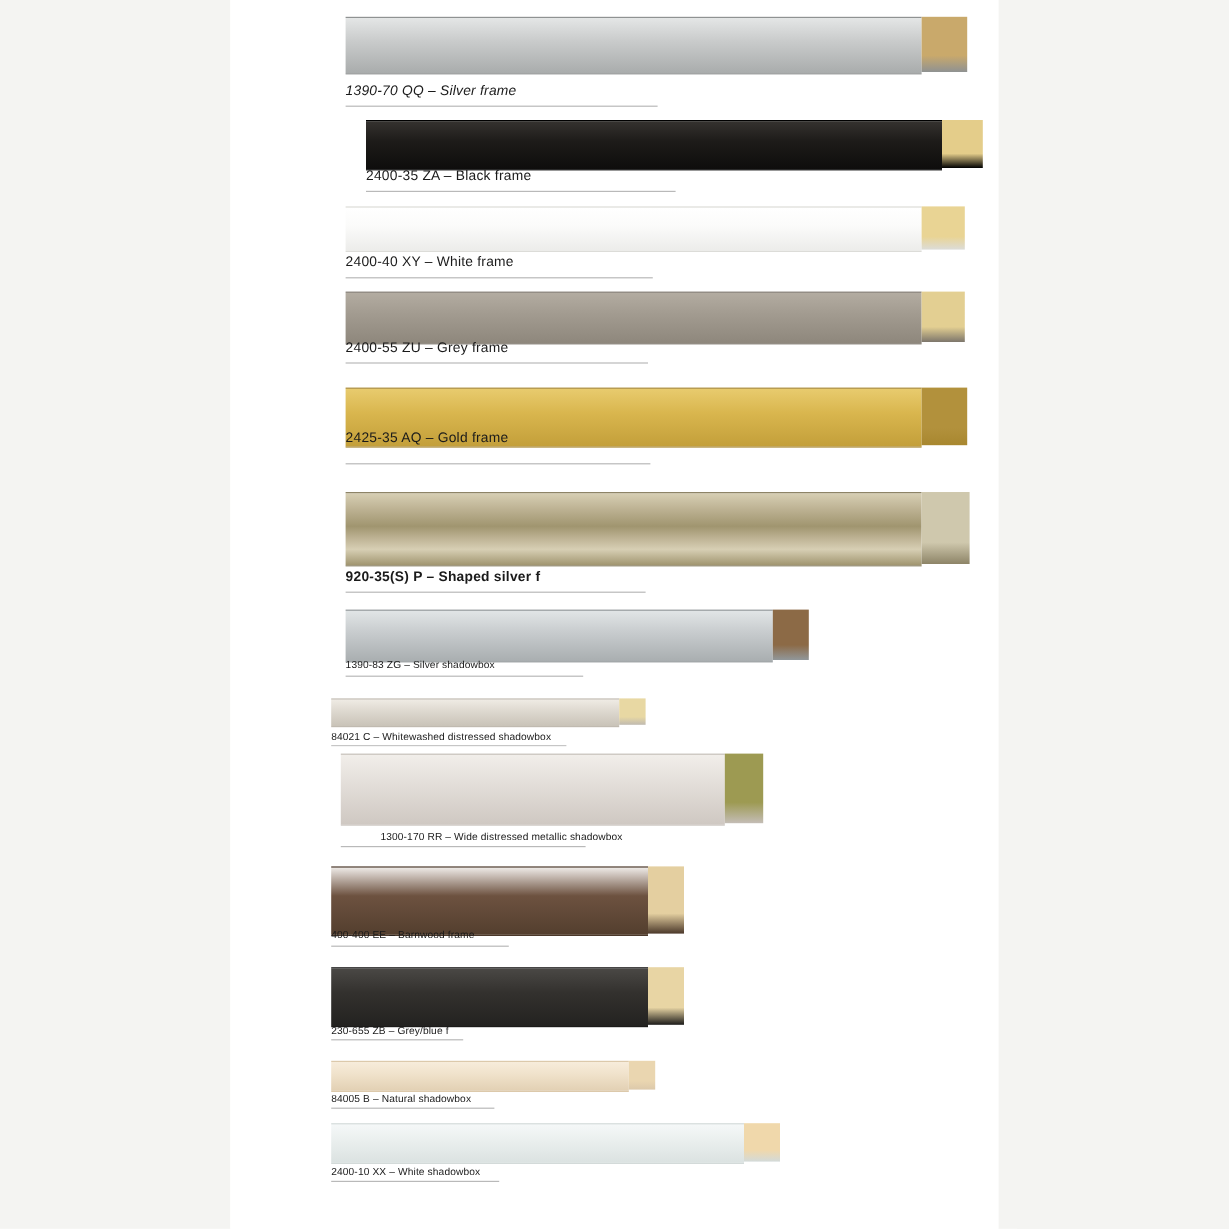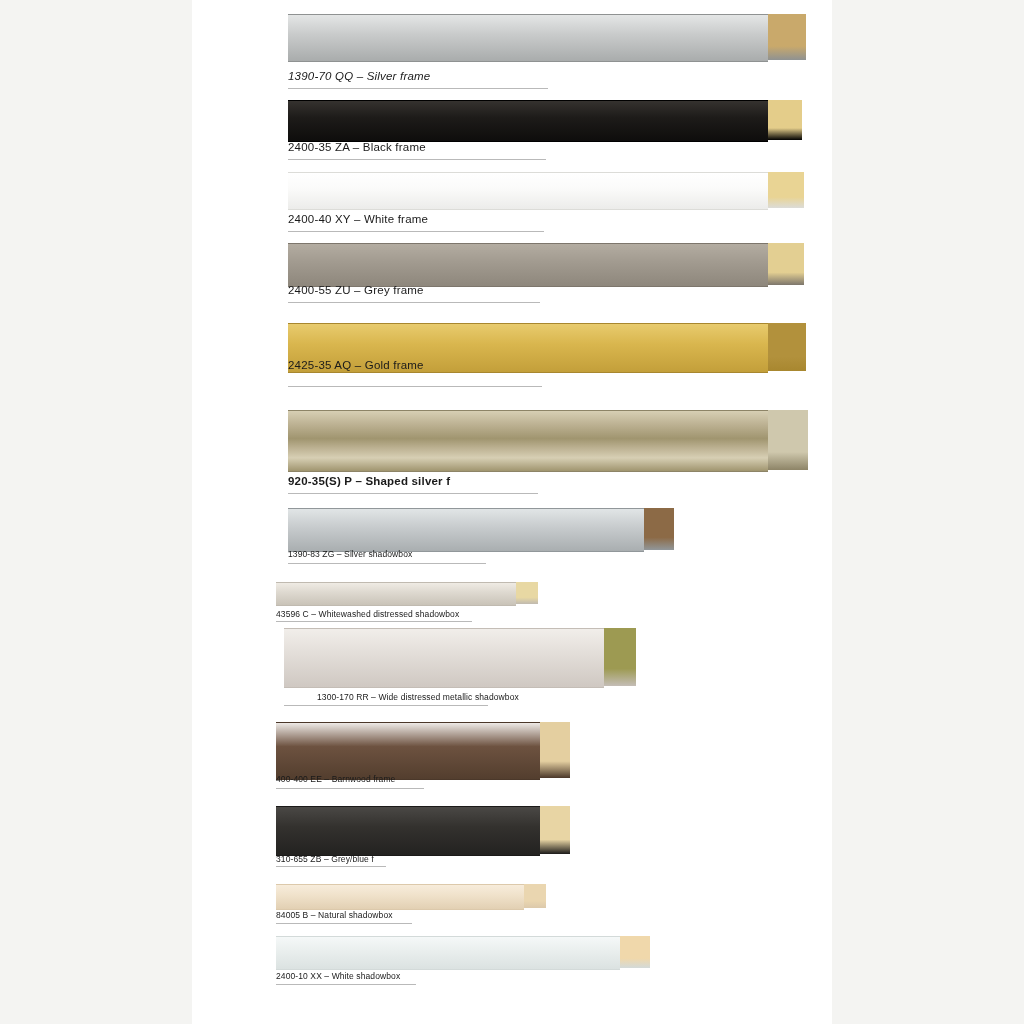--- a/index.html
+++ b/index.html
@@ -76,21 +76,21 @@
 <div id="page">
   <div class="margin-strip margin-left"></div>
   <div class="margin-strip margin-right"></div>
   <div class="content" id="content">
       <div class="sample" style="left: 0px; top: 0px; width: 640px; height: 860px; pointer-events: none; background: transparent; font-style: italic;">
         <div class="bar" style="position: absolute; left: 96px; top: 14px; width: 480px; height: 46px; background: linear-gradient(rgb(228, 230, 230) 0%, rgb(201, 203, 203) 42%, rgb(169, 172, 172) 100%); border-top: 1px solid rgb(143, 146, 146); border-bottom: 1px solid rgb(143, 146, 146);"></div>
         <div class="mitre" style="position: absolute; left: 576px; top: 14px; width: 38px; height: 46px; background: linear-gradient(rgb(201, 169, 107) 0%, rgb(201, 169, 107) 70%, rgb(143, 146, 146) 100%);"></div>
         <div class="caption cap-lg" style="left: 96px; top: 70px;">1390-70 QQ – Silver frame</div>
         <div class="underline" style="left: 96px; top: 88px; width: 260px;"></div>
       </div>
-      <div class="sample" style="left: 0px; top: 0px; width: 640px; height: 994px; pointer-events: none; background: transparent;">
+      <div class="sample" style="left: 17px; top: 0px; width: 640px; height: 994px; pointer-events: none; background: transparent;">
         <div class="bar" style="position: absolute; left: 96px; top: 100px; width: 480px; height: 40px; background: linear-gradient(rgb(53, 50, 47) 0%, rgb(29, 27, 25) 42%, rgb(14, 13, 12) 100%); border-top: 1px solid rgb(0, 0, 0); border-bottom: 1px solid rgb(0, 0, 0);"></div>
         <div class="mitre" style="position: absolute; left: 576px; top: 100px; width: 34px; height: 40px; background: linear-gradient(rgb(228, 205, 138) 0%, rgb(228, 205, 138) 70%, rgb(0, 0, 0) 100%);"></div>
         <div class="caption cap-lg" style="left: 96px; top: 141px;">2400-35 ZA – Black frame</div>
         <div class="underline" style="left: 96px; top: 159px; width: 258px;"></div>
       </div>
       <div class="sample" style="left: 0px; top: 0px; width: 640px; height: 1024px; pointer-events: none; background: transparent;">
         <div class="bar" style="position: absolute; left: 96px; top: 172px; width: 480px; height: 36px; background: linear-gradient(rgb(255, 255, 255) 0%, rgb(251, 251, 250) 42%, rgb(236, 236, 234) 100%); border-top: 1px solid rgb(220, 220, 216); border-bottom: 1px solid rgb(220, 220, 216);"></div>
         <div class="mitre" style="position: absolute; left: 576px; top: 172px; width: 36px; height: 36px; background: linear-gradient(rgb(233, 212, 148) 0%, rgb(233, 212, 148) 70%, rgb(220, 220, 216) 100%);"></div>
         <div class="caption cap-lg" style="left: 96px; top: 213px;">2400-40 XY – White frame</div>
         <div class="underline" style="left: 96px; top: 231px; width: 256px;"></div>
@@ -117,42 +117,42 @@
       <div class="sample" style="left: 0px; top: 0px; width: 640px; height: 1024px; pointer-events: none; background: transparent;">
         <div class="bar" style="position: absolute; left: 96px; top: 508px; width: 356px; height: 42px; background: linear-gradient(rgb(225, 229, 230) 0%, rgb(200, 204, 206) 42%, rgb(169, 174, 176) 100%); border-top: 1px solid rgb(145, 151, 154); border-bottom: 1px solid rgb(145, 151, 154);"></div>
         <div class="mitre" style="position: absolute; left: 452px; top: 508px; width: 30px; height: 42px; background: linear-gradient(rgb(140, 106, 70) 0%, rgb(140, 106, 70) 70%, rgb(145, 151, 154) 100%);"></div>
         <div class="caption cap-md" style="left: 96px; top: 549px;">1390-83 ZG – Silver shadowbox</div>
         <div class="underline" style="left: 96px; top: 563px; width: 198px;"></div>
       </div>
       <div class="sample" style="left: 76px; top: 574px; width: 444px; height: 48px; background: rgb(255, 255, 255);"></div>
       <div class="sample" style="left: 0px; top: 0px; width: 640px; height: 1024px; pointer-events: none; background: transparent;">
         <div class="bar" style="position: absolute; left: 84px; top: 582px; width: 240px; height: 22px; background: linear-gradient(rgb(239, 235, 228) 0%, rgb(222, 217, 208) 42%, rgb(201, 195, 184) 100%); border-top: 1px solid rgb(192, 186, 176); border-bottom: 1px solid rgb(192, 186, 176);"></div>
         <div class="mitre" style="position: absolute; left: 324px; top: 582px; width: 22px; height: 22px; background: linear-gradient(rgb(232, 216, 163) 0%, rgb(232, 216, 163) 70%, rgb(192, 186, 176) 100%);"></div>
-        <div class="caption cap-md" style="left: 84px; top: 609px;">43596 C – Whitewashed distressed shadowbox</div>
+        <div class="caption cap-md" style="left: 84px; top: 609px;">84021 C – Whitewashed distressed shadowbox</div>
         <div class="underline" style="left: 84px; top: 621px; width: 196px;"></div>
       </div>
       <div class="sample" style="left: 76px; top: 622px; width: 444px; height: 92px; background: rgb(255, 255, 255);"></div>
       <div class="sample" style="left: 0px; top: 0px; width: 640px; height: 1024px; pointer-events: none; background: transparent;">
         <div class="bar" style="position: absolute; left: 92px; top: 628px; width: 320px; height: 58px; background: linear-gradient(rgb(241, 238, 234) 0%, rgb(227, 222, 217) 42%, rgb(207, 200, 194) 100%); border-top: 1px solid rgb(196, 189, 182); border-bottom: 1px solid rgb(196, 189, 182);"></div>
         <div class="mitre" style="position: absolute; left: 412px; top: 628px; width: 32px; height: 58px; background: linear-gradient(rgb(157, 154, 82) 0%, rgb(157, 154, 82) 70%, rgb(196, 189, 182) 100%);"></div>
         <div class="caption cap-md" style="left: 92px; top: 692px; margin-left: 33px;">1300-170 RR – Wide distressed metallic shadowbox</div>
         <div class="underline" style="left: 92px; top: 705px; width: 204px;"></div>
       </div>
       <div class="sample" style="left: 76px; top: 716px; width: 340px; height: 76px; background: rgb(255, 255, 255);"></div>
       <div class="sample" style="left: 0px; top: 0px; width: 640px; height: 1024px; pointer-events: none; background: transparent;">
         <div class="bar" style="position: absolute; left: 84px; top: 722px; width: 264px; height: 56px; background: linear-gradient(rgba(135, 105, 82, 0.14) 0%, rgb(109, 82, 64) 42%, rgb(83, 62, 46) 100%); border-top: 1px solid rgb(75, 56, 42); border-bottom: 1px solid rgb(75, 56, 42);"></div>
         <div class="mitre" style="position: absolute; left: 348px; top: 722px; width: 30px; height: 56px; background: linear-gradient(rgb(228, 207, 160) 0%, rgb(228, 207, 160) 70%, rgb(75, 56, 42) 100%);"></div>
         <div class="caption cap-md" style="left: 84px; top: 774px;">400-400 EE – Barnwood frame</div>
         <div class="underline" style="left: 84px; top: 788px; width: 148px;"></div>
       </div>
       <div class="sample" style="left: 76px; top: 800px; width: 340px; height: 68px; background: rgb(255, 255, 255);"></div>
       <div class="sample" style="left: 0px; top: 0px; width: 640px; height: 1024px; pointer-events: none; background: transparent;">
         <div class="bar" style="position: absolute; left: 84px; top: 806px; width: 264px; height: 48px; background: linear-gradient(rgb(74, 72, 69) 0%, rgb(51, 49, 46) 42%, rgb(35, 34, 32) 100%); border-top: 1px solid rgb(27, 26, 25); border-bottom: 1px solid rgb(27, 26, 25);"></div>
         <div class="mitre" style="position: absolute; left: 348px; top: 806px; width: 30px; height: 48px; background: linear-gradient(rgb(232, 213, 164) 0%, rgb(232, 213, 164) 70%, rgb(27, 26, 25) 100%);"></div>
-        <div class="caption cap-md" style="left: 84px; top: 854px;">310-655 ZB – Grey/blue f</div>
+        <div class="caption cap-md" style="left: 84px; top: 854px;">230-655 ZB – Grey/blue f</div>
         <div class="underline" style="left: 84px; top: 866px; width: 110px;"></div>
       </div>
       <div class="sample" style="left: 76px; top: 878px; width: 268px; height: 48px; background: rgb(255, 255, 255);"></div>
       <div class="sample" style="left: 0px; top: 0px; width: 640px; height: 1012px; pointer-events: none; background: transparent;">
         <div class="bar" style="position: absolute; left: 84px; top: 884px; width: 248px; height: 24px; background: linear-gradient(rgb(247, 236, 219) 0%, rgb(240, 226, 203) 42%, rgb(226, 208, 179) 100%); border-top: 1px solid rgb(220, 201, 171); border-bottom: 1px solid rgb(220, 201, 171);"></div>
         <div class="mitre" style="position: absolute; left: 332px; top: 884px; width: 22px; height: 24px; background: linear-gradient(rgb(234, 214, 176) 0%, rgb(234, 214, 176) 70%, rgb(220, 201, 171) 100%);"></div>
         <div class="caption cap-md" style="left: 84px; top: 910px;">84005 B – Natural shadowbox</div>
         <div class="underline" style="left: 84px; top: 923px; width: 136px;"></div>
       </div>
       <div class="sample" style="left: 76px; top: 930px; width: 372px; height: 56px; background: rgb(255, 255, 255);"></div>

